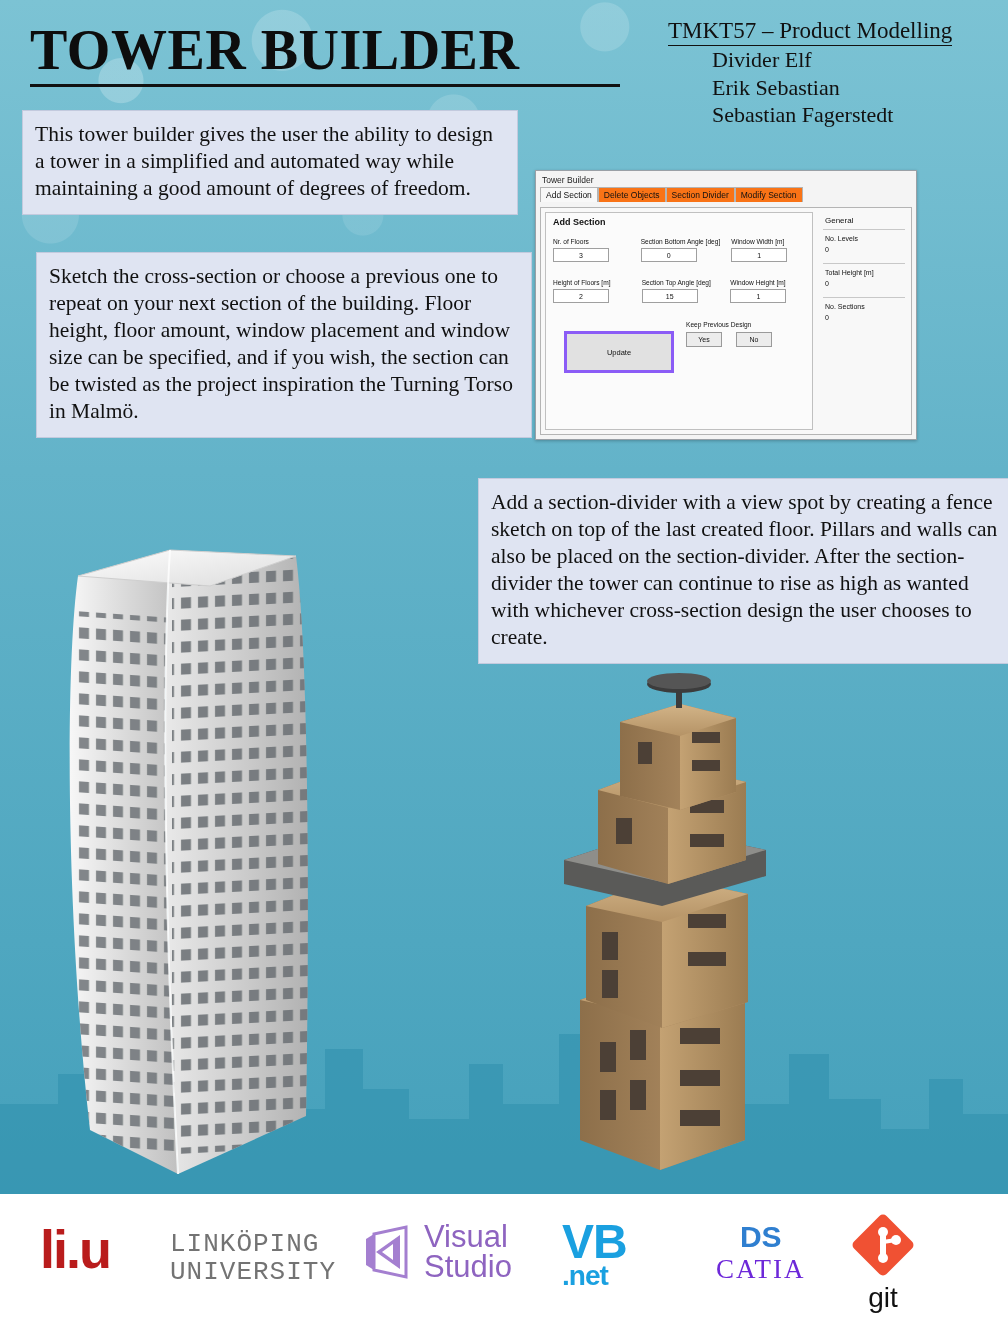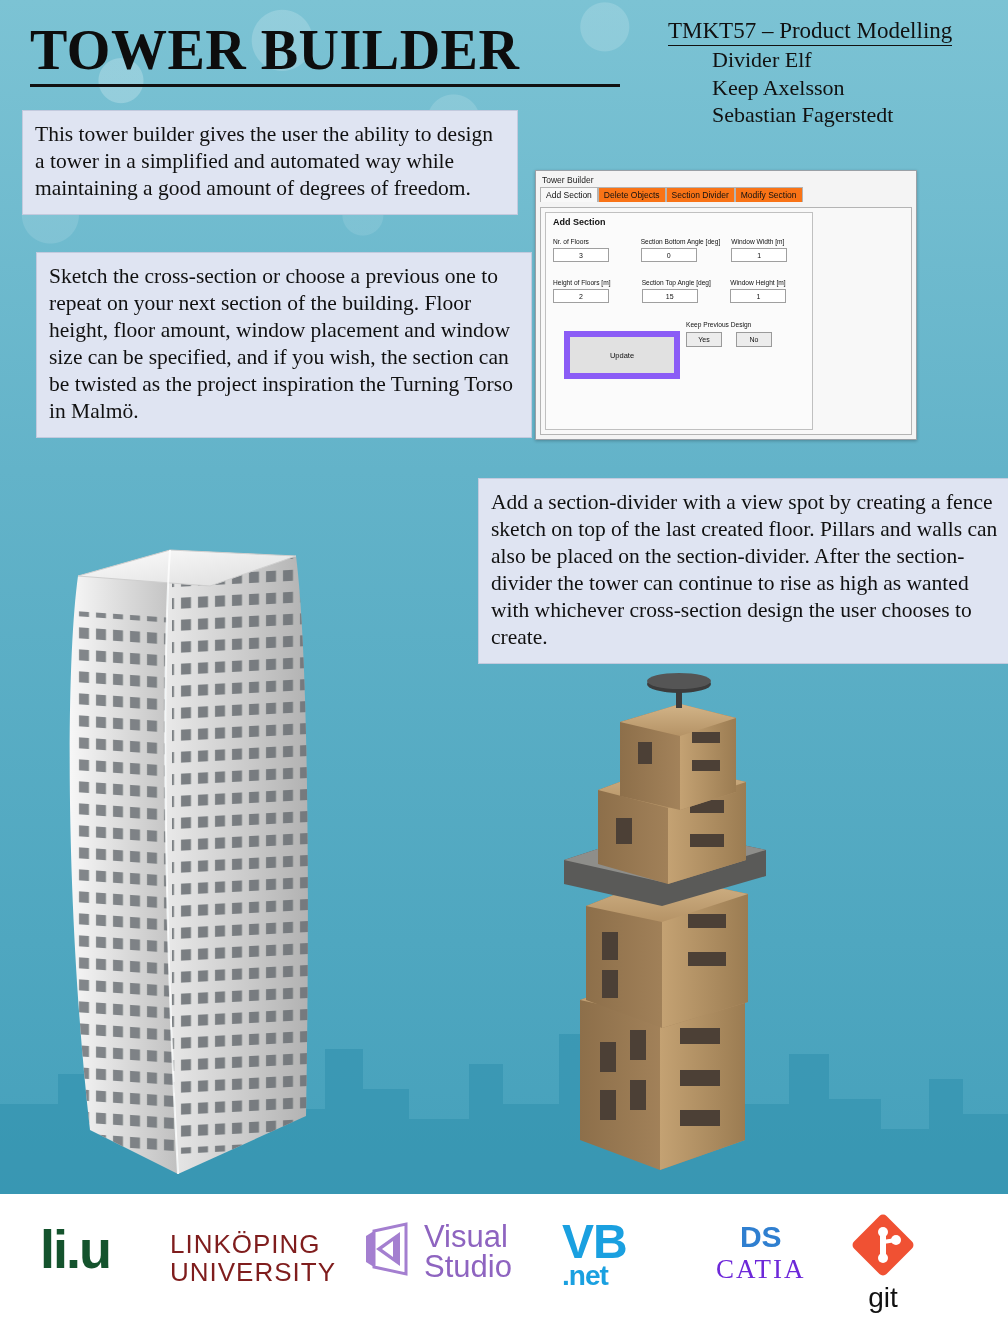--- a/index.html
+++ b/index.html
@@ -44,40 +44,40 @@
   .app-body{position:absolute;left:4px;top:36px;right:4px;bottom:4px;border:1px solid #b4b4b4;background:#f8f8f8;}
   .panel-main{position:absolute;left:4px;top:4px;width:266px;bottom:4px;border:1px solid #c0c0c0;background:#fbfbfb;}
   .panel-head{font-size:9px;font-weight:bold;padding:4px 6px 2px 7px;color:#111;}
   .fields{position:absolute;left:0;right:0;top:20px;}
   .frow{display:flex;}
   .fcell{width:88px;padding:5px 4px 0 7px;}
   .flabel{font-size:6.6px;color:#111;margin-bottom:3px;white-space:nowrap;}
   .finput{background:#fff;border:1px solid #9f9f9f;height:12px;font-size:7px;color:#111;
     display:flex;align-items:center;justify-content:center;width:54px;}
   .update-btn{position:absolute;left:18px;top:118px;width:104px;height:36px;background:#e1e1e1;
-    border:6px solid #8b5cf6;font-size:7.5px;display:flex;align-items:center;justify-content:center;color:#111;text-align:right;}
+    border:3px solid #8b5cf6;font-size:7.5px;display:flex;align-items:center;justify-content:center;color:#111;text-align:right;}
   .keep-wrap{position:absolute;left:140px;top:108px;}
   .keep-label{font-size:6.6px;color:#111;margin-bottom:4px;}
   .keep-btns{display:flex;gap:14px;}
   .kbtn{width:34px;height:13px;background:#ececec;border:1px solid #9a9a9a;font-size:7px;
     display:flex;align-items:center;justify-content:center;color:#111;}
   .panel-gen{position:absolute;right:4px;top:4px;width:86px;bottom:4px;}
   .gen-title{font-size:8px;color:#111;padding:4px 0 0 4px;}
   .gen-sep{height:1px;background:#c8c8c8;margin:4px 2px;}
   .gen-label{font-size:7px;color:#111;padding:1px 0 0 4px;}
   .gen-val{font-size:7px;color:#111;padding:4px 0 6px 4px;}
   
   .render{position:absolute;}
   
   .logos{position:absolute;left:0;right:0;bottom:0;height:150px;}
   .liu{position:absolute;left:40px;top:24px;}
-  .liu-mark{font-family:"Liberation Sans", sans-serif;font-weight:bold;font-size:54px;color:#14532d;letter-spacing:-2px;}
-  .liu-text{position:absolute;left:130px;top:6px;font-family:Liberation Sans, sans-serif;
-    font-size:26px;line-height:1.08;color:#7f1d1d;letter-spacing:1px;}
-  .vs{position:absolute;left:360px;top:28px;display:flex;gap:10px;}
+  .liu-mark{font-family:"Liberation Sans", sans-serif;font-weight:bold;font-size:54px;color:#b91c1c;letter-spacing:-2px;}
+  .liu-text{position:absolute;left:130px;top:6px;font-family:Liberation Mono, monospace;
+    font-size:26px;line-height:1.08;color:#737373;letter-spacing:1px;}
+  .vs{position:absolute;left:360px;top:28px;display:flex;align-items:center;gap:10px;}
   .vs-text{font-family:"Liberation Sans", sans-serif;font-size:31px;line-height:.96;color:#8e64c0;}
   .vbnet{position:absolute;left:562px;top:26px;font-family:"Liberation Sans", sans-serif;text-align:left;}
   .vb-top{font-size:48px;font-weight:bold;color:#1aa0e0;line-height:.9;letter-spacing:-1px;}
   .vb-bot{font-size:28px;font-weight:bold;color:#1aa0e0;line-height:.9;letter-spacing:-1px;}
   .catia{position:absolute;left:716px;top:26px;text-align:center;}
   .catia-ds{font-family:"Liberation Sans", sans-serif;font-size:30px;color:#2f7fd0;font-weight:bold;}
   .catia-text{font-family:Liberation Serif, serif;font-size:27px;color:#6d28d9;letter-spacing:2px;}
   .git{position:absolute;left:852px;top:20px;text-align:center;}
   .git-text{font-family:"Liberation Sans", sans-serif;font-size:28px;color:#111;margin-top:2px;}
 </style>
@@ -111,21 +111,21 @@
     <rect x="929" y="125" width="34" height="115"></rect>
     <rect x="963" y="160" width="45" height="80"></rect>
   </g>
 </svg>
 
 <div class="title">TOWER BUILDER</div>
 <div class="title-underline"></div>
 <div class="course">TMKT57 – Product Modelling</div>
 <div class="authors">
   <div>Divider Elf</div>
-  <div>Keep Axelsson</div>
+  <div>Erik Sebastian</div>
   <div>Sebastian Fagerstedt</div>
 </div>
 
 <div class="txtbox" id="box-intro">This tower builder gives the user the ability to design a tower in a simplified and automated way while maintaining a good amount of degrees of freedom.</div>
 <div class="txtbox" id="box-sketch">Sketch the cross-section or choose a previous one to repeat on your next section of the building. Floor height, floor amount, window placement and window size can be specified, and if you wish, the section can be twisted as the project inspiration the Turning Torso in Malmö.</div>
 <div class="txtbox" id="box-divider">Add a section-divider with a view spot by creating a fence sketch on top of the last created floor. Pillars and walls can also be placed on the section-divider. After the section-divider the tower can continue to rise as high as wanted with whichever cross-section design the user chooses to create.</div>
 
 <div class="app">
   <div class="app-title">Tower Builder</div>
   <div class="app-tabs">
@@ -168,20 +168,32 @@
         </div>
       </div>
       <div class="update-btn">Update</div>
       <div class="keep-wrap">
         <div class="keep-label">Keep Previous Design</div>
         <div class="keep-btns">
           <div class="kbtn">Yes</div>
           <div class="kbtn">No</div>
         </div>
       </div>
+    </div>
+    <div class="panel-gen">
+      <div class="gen-title">General</div>
+      <div class="gen-sep"></div>
+      <div class="gen-label">No.  Levels</div>
+      <div class="gen-val">0</div>
+      <div class="gen-sep"></div>
+      <div class="gen-label">Total Height [m]</div>
+      <div class="gen-val">0</div>
+      <div class="gen-sep"></div>
+      <div class="gen-label">No. Sections</div>
+      <div class="gen-val">0</div>
     </div>
   </div>
 </div>
 
 <svg class="render" style="left:60px;top:490px;width:360px;height:700px;" viewBox="0 0 360 700">
   <defs>
     <linearGradient id="gWhiteL" x1="0" y1="0" x2="1" y2="0">
       <stop offset="0%" stop-color="#f7f7f7"></stop>
         <stop offset="55%" stop-color="#d8d8d8"></stop>
         <stop offset="100%" stop-color="#c0c0c0"></stop>

